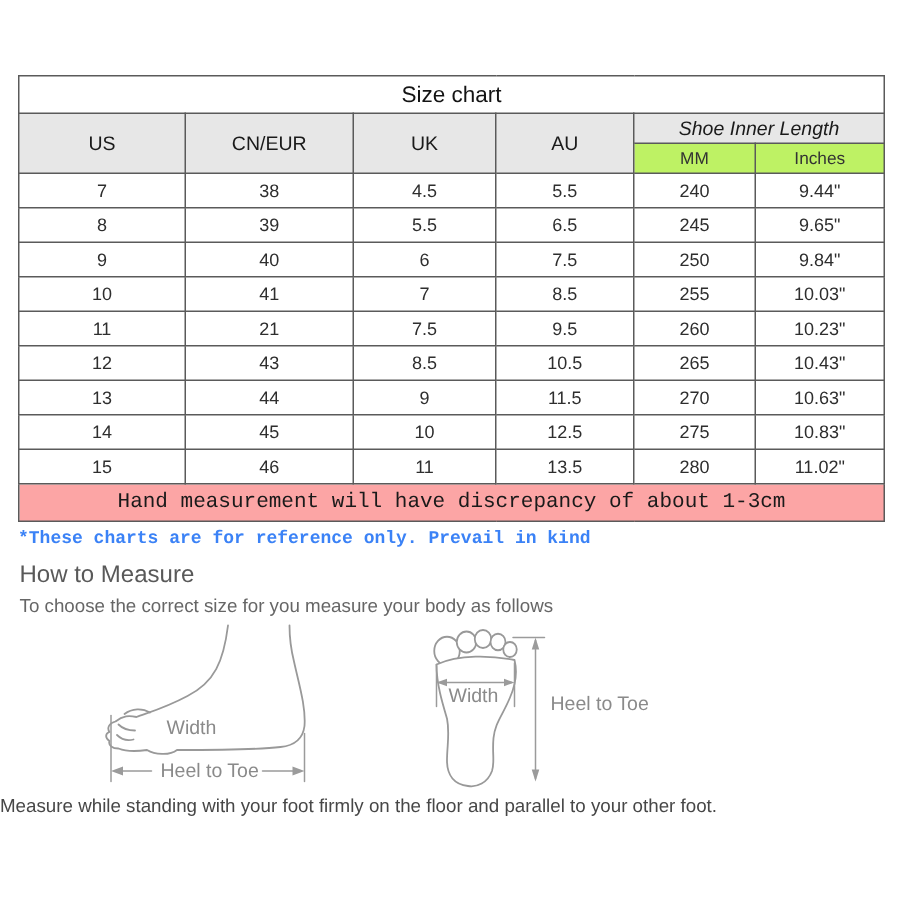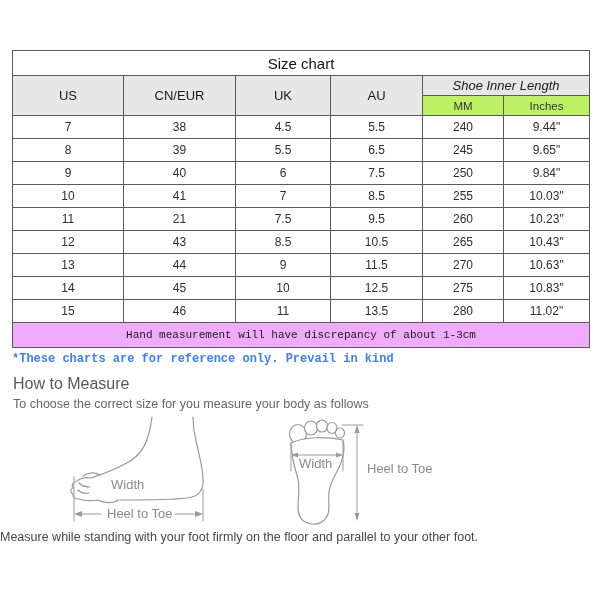--- a/index.html
+++ b/index.html
@@ -16,22 +16,22 @@
     border:1px solid #5a5a5a;text-align:center;vertical-align:middle;
     padding:0;font-weight:normal;
   }
   .title-row td{height:24px;font-size:15px;font-weight:bold;color:#141414;background:#fff;}
   .head-cell{background:#e7e7e7;font-size:13px;font-weight:bold;color:#1a1a1a;}
   .head-main{height:39px;}
   .head-span{height:19px;font-style:italic;}
   .head-sub{height:19px;background:#bef264;font-size:11.5px;font-weight:normal;color:#333;}
   .data-row td{height:22px;font-size:12px;color:#2e2e2e;background:#fff;}
   .foot-row td{
-    height:24px;background:#f0abfc;
-    font-family:"Liberation Mono", monospace;font-size:11px;font-weight:bold;color:#1a1a1a;
+    height:24px;background:#fca5a5;
+    font-family:"Liberation Mono", monospace;font-size:14px;font-weight:bold;color:#1a1a1a;
   }
   
   .ref-note{
     position:absolute;left:12px;top:352px;
     font-family:"Liberation Mono", monospace;font-size:12px;font-weight:bold;color:#3b82f6;
     white-space:nowrap;
   }
   .htm-title{position:absolute;left:13px;top:375px;font-size:16px;color:#595959;}
   .htm-sub{position:absolute;left:13px;top:397px;font-size:12.5px;color:#666;text-align:right;}
   .caption{

